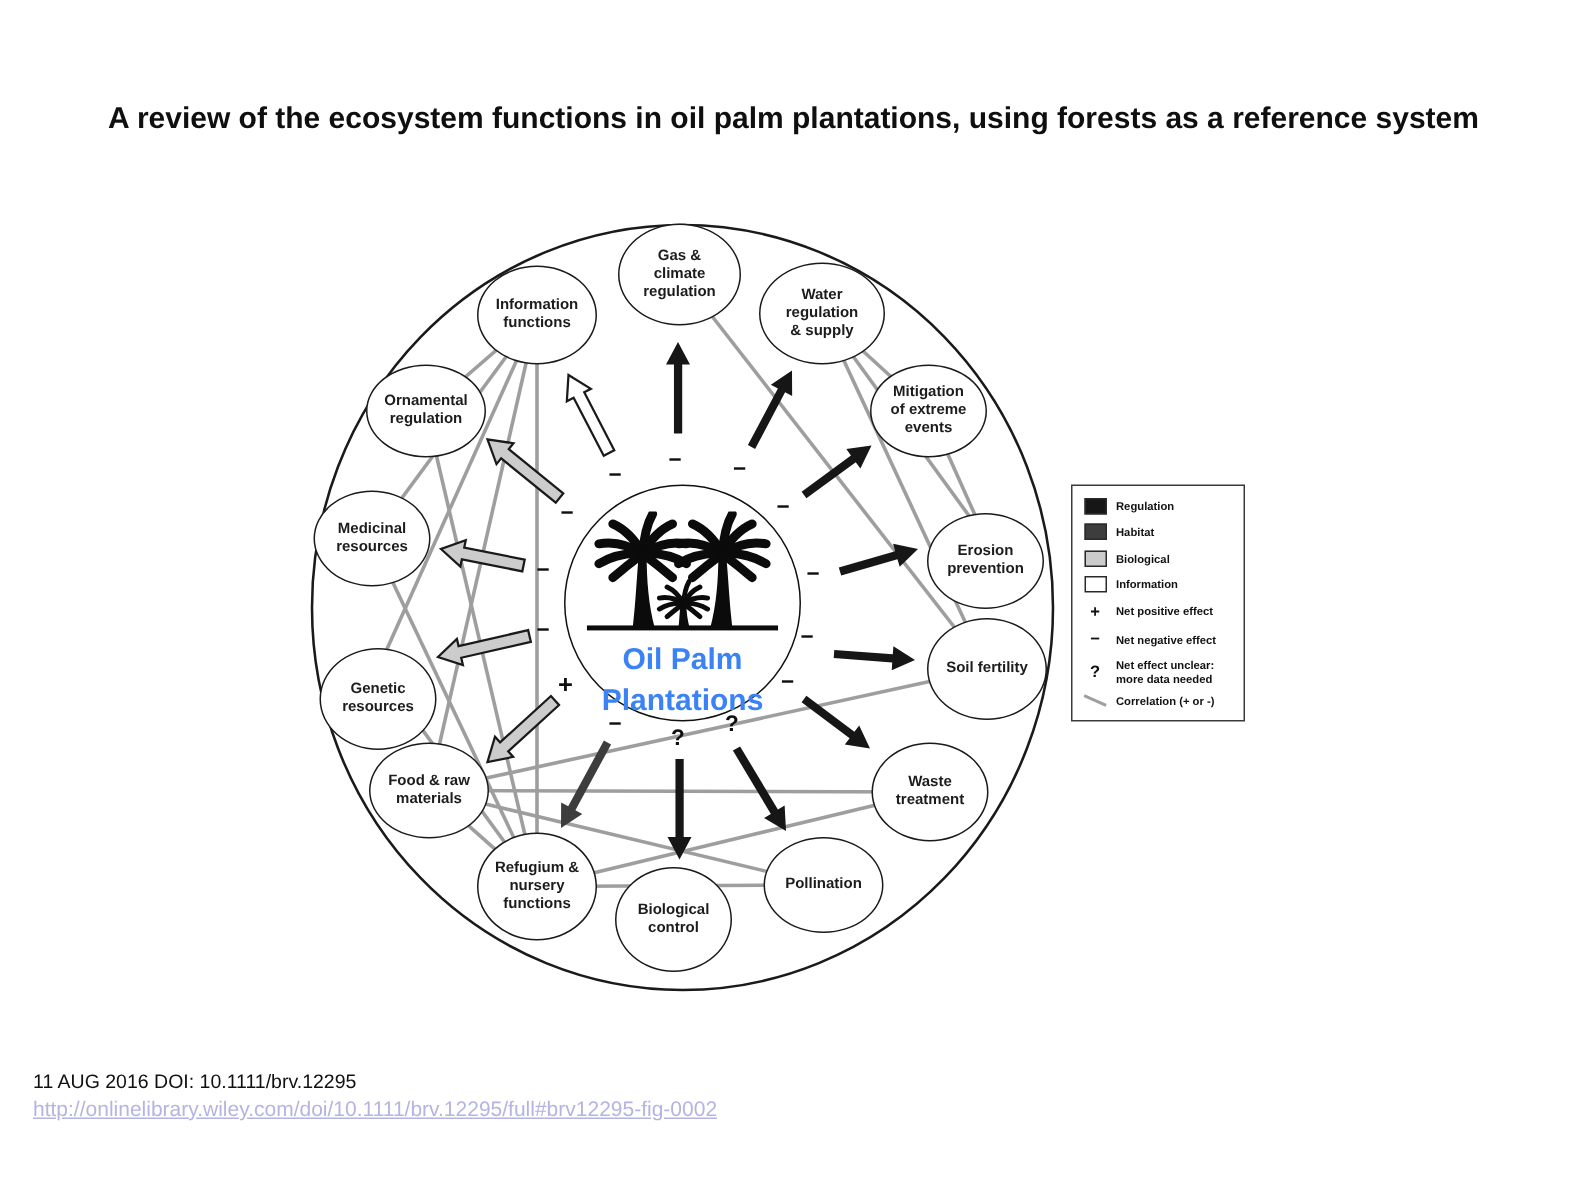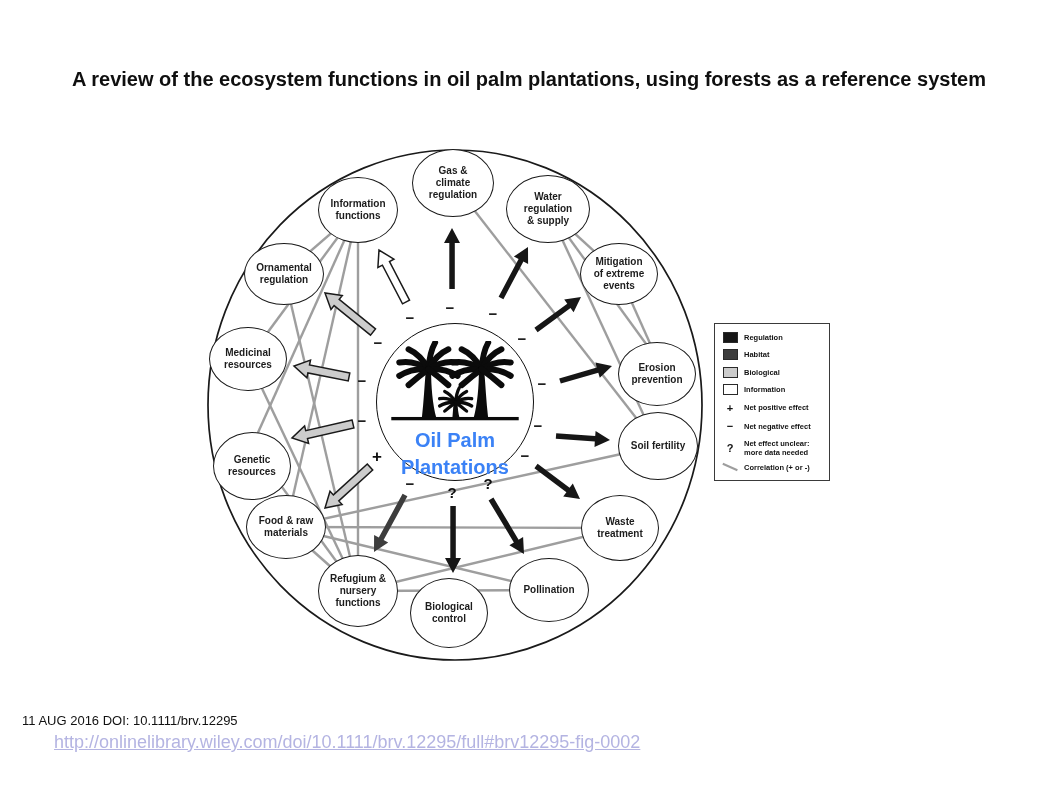--- a/index.html
+++ b/index.html
@@ -25,21 +25,21 @@
         border:1.5px solid #3a3a3a;background:#fff;display:flex;flex-direction:column;
         justify-content:space-between;padding:8px 5px 8px 7px;}
   .lrow{display:flex;align-items:center;gap:6px;}
   .lsym{width:16px;min-width:16px;display:flex;align-items:center;justify-content:center;}
   .lbox{width:15px;height:11px;border:1px solid #2a2a2a;box-sizing:border-box;display:inline-block;}
   .lsign{font-weight:800;font-size:11px;color:#111;}
   .lline{display:inline-block;width:19px;height:2.4px;background:#9e9e9e;transform:rotate(24deg);}
   .llab{font-size:7.5px;font-weight:600;color:#111;line-height:1.2;}
   .footer{position:absolute;left:22px;top:712px;z-index:5;font-size:13px;color:#111;line-height:1.38;}
   .footer .journal{font-weight:700;}
-  .footer a{color:#b4b4e2;text-decoration:underline;font-size:18px;margin-left:32px;}
+  .footer a{color:#b4b4e2;text-decoration:underline;font-size:14px;}
 </style>
 </head>
 <body>
 
 <div class="slide">
 
   <div class="title">A review of the ecosystem functions in oil palm plantations, using forests as a reference system</div>
 
   <div class="diagram">
     <svg class="net" id="net-svg" width="1058" height="793" viewBox="0 0 1058 793">

